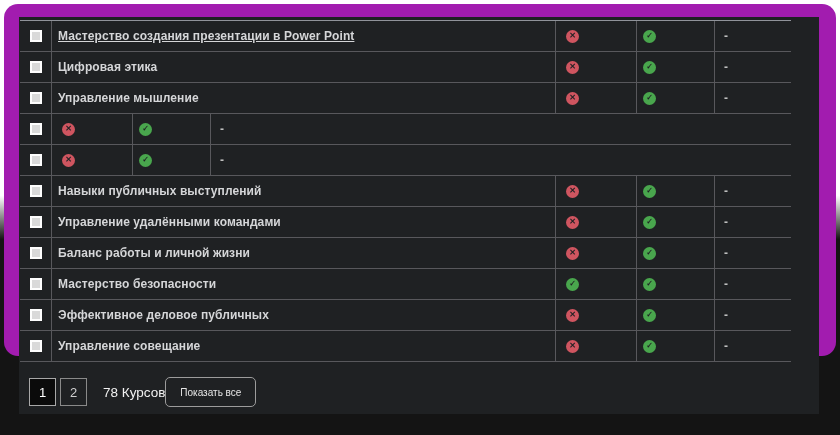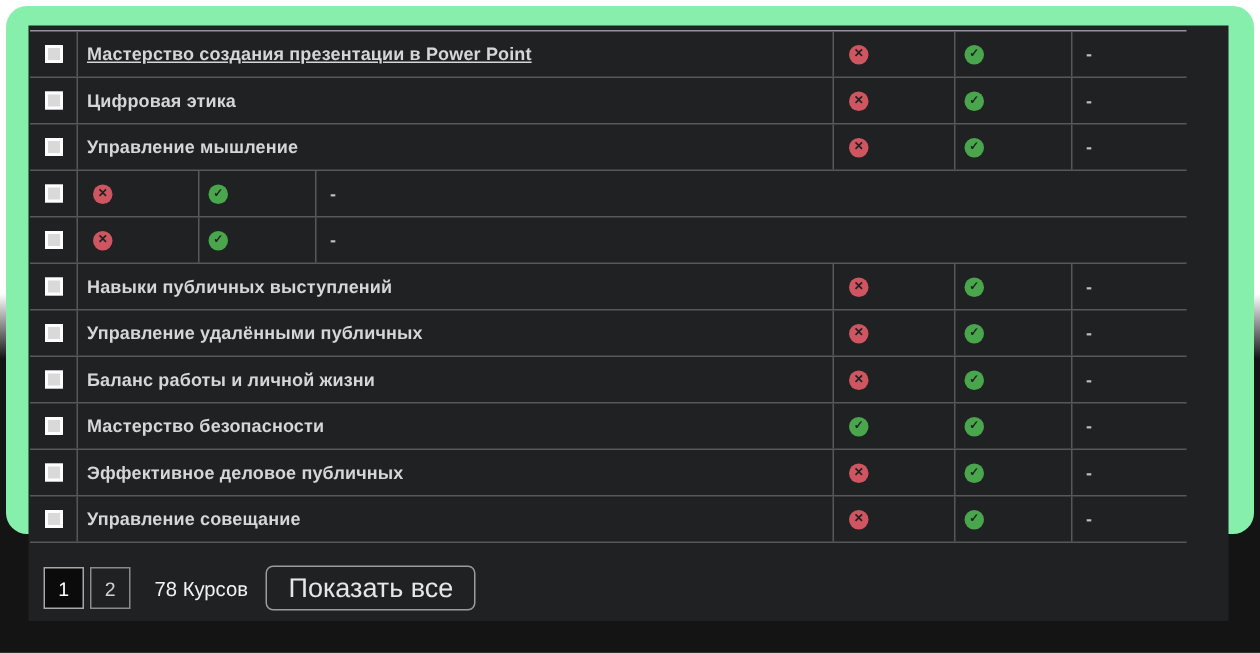--- a/index.html
+++ b/index.html
@@ -1,41 +1,41 @@
 <!DOCTYPE html>
 <html><head>
 <meta charset="utf-8">
 <style>
   html,body{margin:0;padding:0;width:840px;height:435px;overflow:hidden;
     background:linear-gradient(180deg,#ffffff 0%,#ffffff 45%,#141414 55%,#141414 100%);
     font-family:"Liberation Sans", sans-serif;}
-  .frame{position:absolute;left:4px;top:4px;width:832px;height:352px;border-radius:14px;background:#86efac;}
+  .frame{position:absolute;left:4px;top:4px;width:832px;height:352px;border-radius:14px;background:#a21caf;}
   .panel{position:absolute;left:15px;top:13px;width:800px;height:397px;background:#1f2123;}
   .course-table{margin:3px 0 0 1px;width:771px;border-top:1px solid #90939a;}
   .trow{display:flex;height:31px;border-bottom:1px solid #58585c;box-sizing:border-box;align-items:stretch;}
   .cell{box-sizing:border-box;display:flex;align-items:center;}
   .c-check{width:32px;border-right:1px solid #58585c;justify-content:center;}
   .c-name{width:504px;border-right:1px solid #58585c;padding-left:6px;}
   .c-s1{width:81px;border-right:1px solid #58585c;padding-left:10px;}
   .c-s2{width:78px;border-right:1px solid #58585c;padding-left:6px;}
   .c-extra{width:76px;padding-left:9px;color:#bfbfbf;font-size:12px;font-weight:bold;}
   .checkbox{width:12px;height:12px;box-sizing:border-box;background:#d9d9d9;border:2px solid #fdfdfd;}
   .name{color:#d5d6d8;font-size:12px;font-weight:bold;letter-spacing:.1px;}
   .name.link{text-decoration:underline;cursor:pointer;}
   .sicon{width:13px;height:13px;border-radius:50%;display:flex;align-items:center;justify-content:center;
     font-size:8px;font-weight:bold;color:#1f2123;line-height:1;}
   .sicon.bad{background:#cf5560;}
   .sicon.ok{background:#49a64d;}
   .pagination{display:flex;align-items:center;margin:15px 0 0 10px;height:30px;}
   .page-btn{width:27px;height:28px;box-sizing:border-box;display:flex;align-items:center;justify-content:center;
     font-size:13px;color:#cfcfcf;background:transparent;border:1px solid #8a8a8a;margin-right:4px;cursor:pointer;}
   .page-btn.active{background:#0b0b0b;border-color:#a8a8a8;color:#ffffff;}
-  .count-label{color:#f2f2f2;font-size:13.5px;margin-left:12px;margin-right:12px;white-space:nowrap;}
+  .count-label{color:#f2f2f2;font-size:13.5px;margin-left:12px;white-space:nowrap;}
   .show-all{height:30px;box-sizing:border-box;padding:0 14px;border:1px solid #9c9c9c;border-radius:5px;
-    background:transparent;color:#e6e6e6;font-size:18px;display:flex;align-items:center;cursor:pointer;
+    background:transparent;color:#e6e6e6;font-size:10px;display:flex;align-items:center;cursor:pointer;
     font-family:"Liberation Sans", sans-serif;}
 </style>
 </head>
 <body>
 
 <div class="frame">
   <div class="panel">
 
     <div class="course-table">
       <div>
@@ -121,21 +121,21 @@
         <div class="cell c-s2">
           <span class="sicon ok">✓</span>
         </div>
         <div class="cell c-extra">-</div>
       </div>
           <div class="trow">
         <div class="cell c-check">
           <span class="checkbox"></span>
         </div>
         <div class="cell c-name">
-          <span class="name">Управление удалёнными публичных</span>
+          <span class="name">Управление удалёнными командами</span>
         </div>
         <div class="cell c-s1">
           <span class="sicon bad">✕</span>
         </div>
         <div class="cell c-s2">
           <span class="sicon ok">✓</span>
         </div>
         <div class="cell c-extra">-</div>
       </div>
           <div class="trow">

